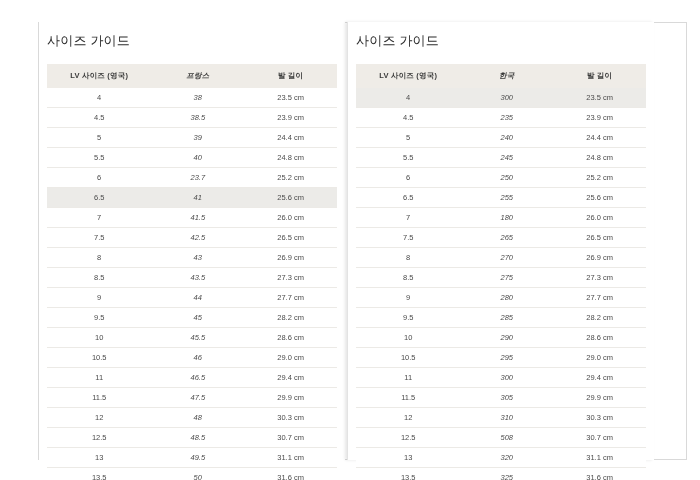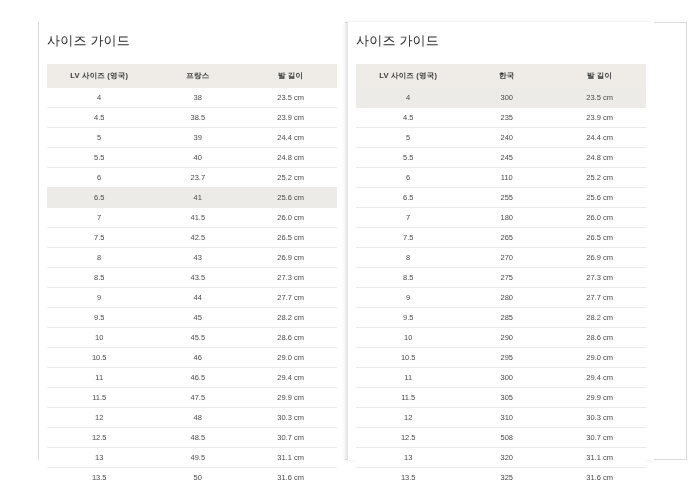--- a/index.html
+++ b/index.html
@@ -112,21 +112,21 @@
     background: #ffffff;
     white-space: nowrap;
   }
   table.size-table tr.highlight td {
     background: #ecebe8;
   }
   table.size-table tr:last-child td {
     border-bottom: 1px solid #eceae6;
   }
   .col-a { width: 36%; }
-  .col-b { width: 32%; }
+  .col-b { width: 32%; font-style: italic; }
   .col-c { width: 32%; }
 </style>
 </head>
 <body>
 
 <div class="page">
   <div class="frame-top"></div>
   <div class="frame-bottom"></div>
   <div class="frame-left"></div>
   <div class="frame-right"></div>
@@ -290,21 +290,21 @@
             <td class="col-b">240</td>
             <td class="col-c">24.4 cm</td>
           </tr>
           <tr>
             <td class="col-a">5.5</td>
             <td class="col-b">245</td>
             <td class="col-c">24.8 cm</td>
           </tr>
           <tr>
             <td class="col-a">6</td>
-            <td class="col-b">110</td>
+            <td class="col-b">250</td>
             <td class="col-c">25.2 cm</td>
           </tr>
           <tr>
             <td class="col-a">6.5</td>
             <td class="col-b">255</td>
             <td class="col-c">25.6 cm</td>
           </tr>
           <tr>
             <td class="col-a">7</td>
             <td class="col-b">180</td>

